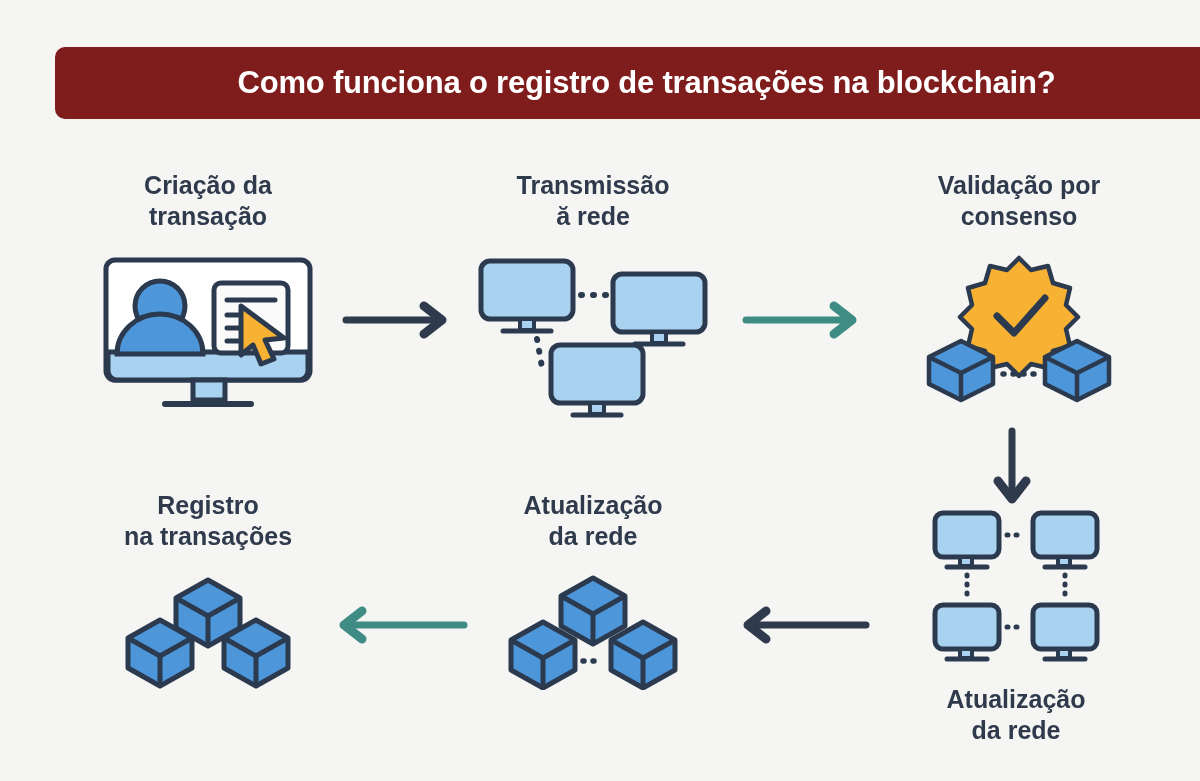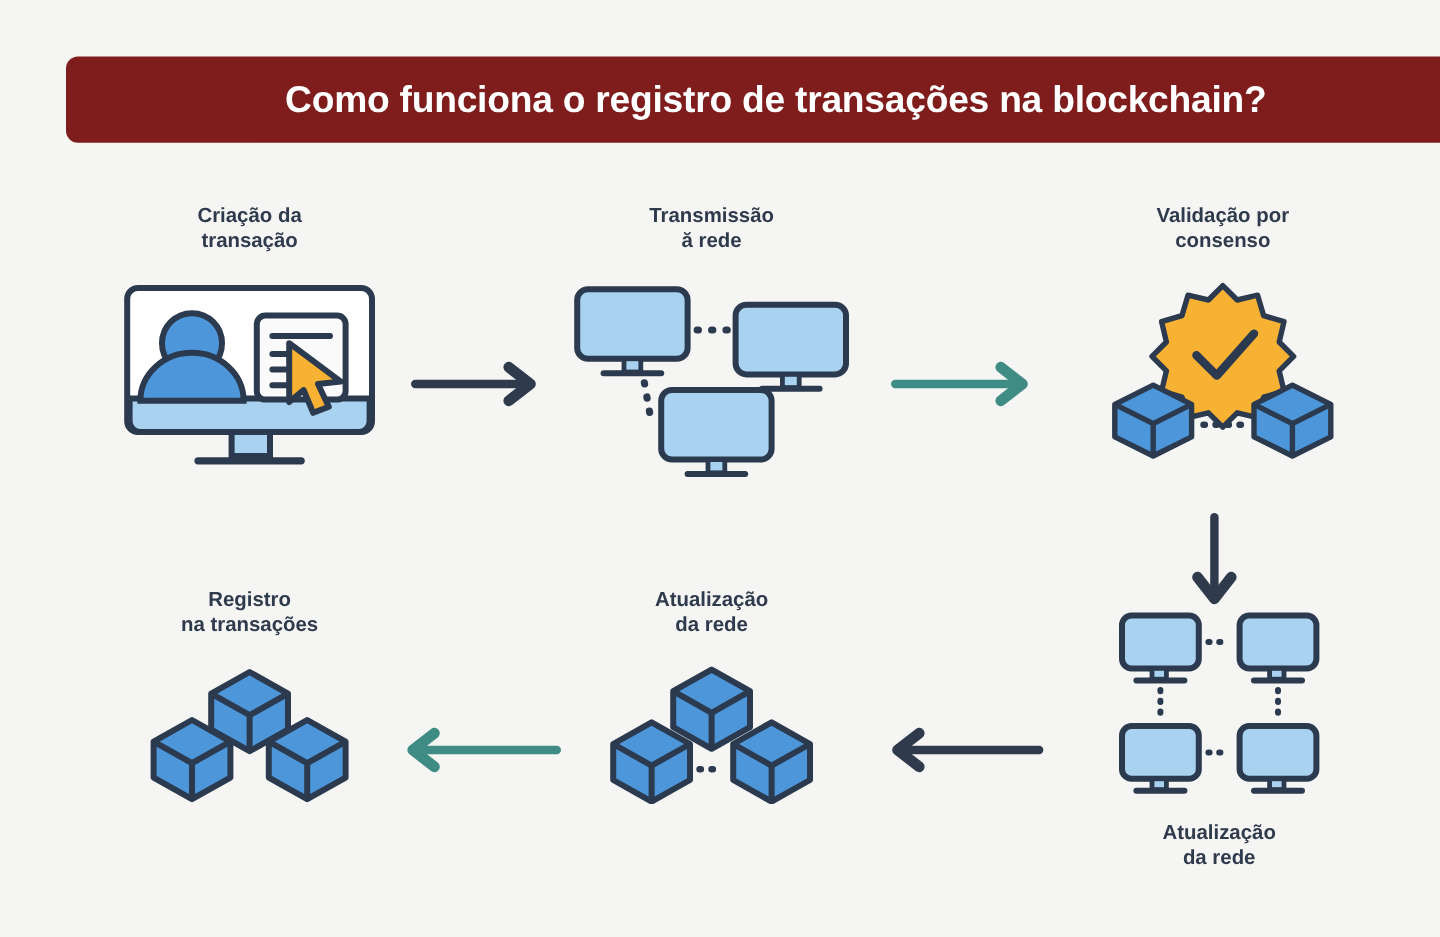--- a/index.html
+++ b/index.html
@@ -43,21 +43,21 @@
     white-space: nowrap;
     text-align: center;
   }
 
   
   .step {
     position: absolute;
   }
   .step-label {
     color: #2f3a4c;
-    font-size: 17px;
+    font-size: 25px;
     font-weight: bold;
     line-height: 1.22;
     text-align: center;
     white-space: pre-line;
   }
   .step-icon {
     display: flex;
     align-items: center;
     justify-content: center;
   }

